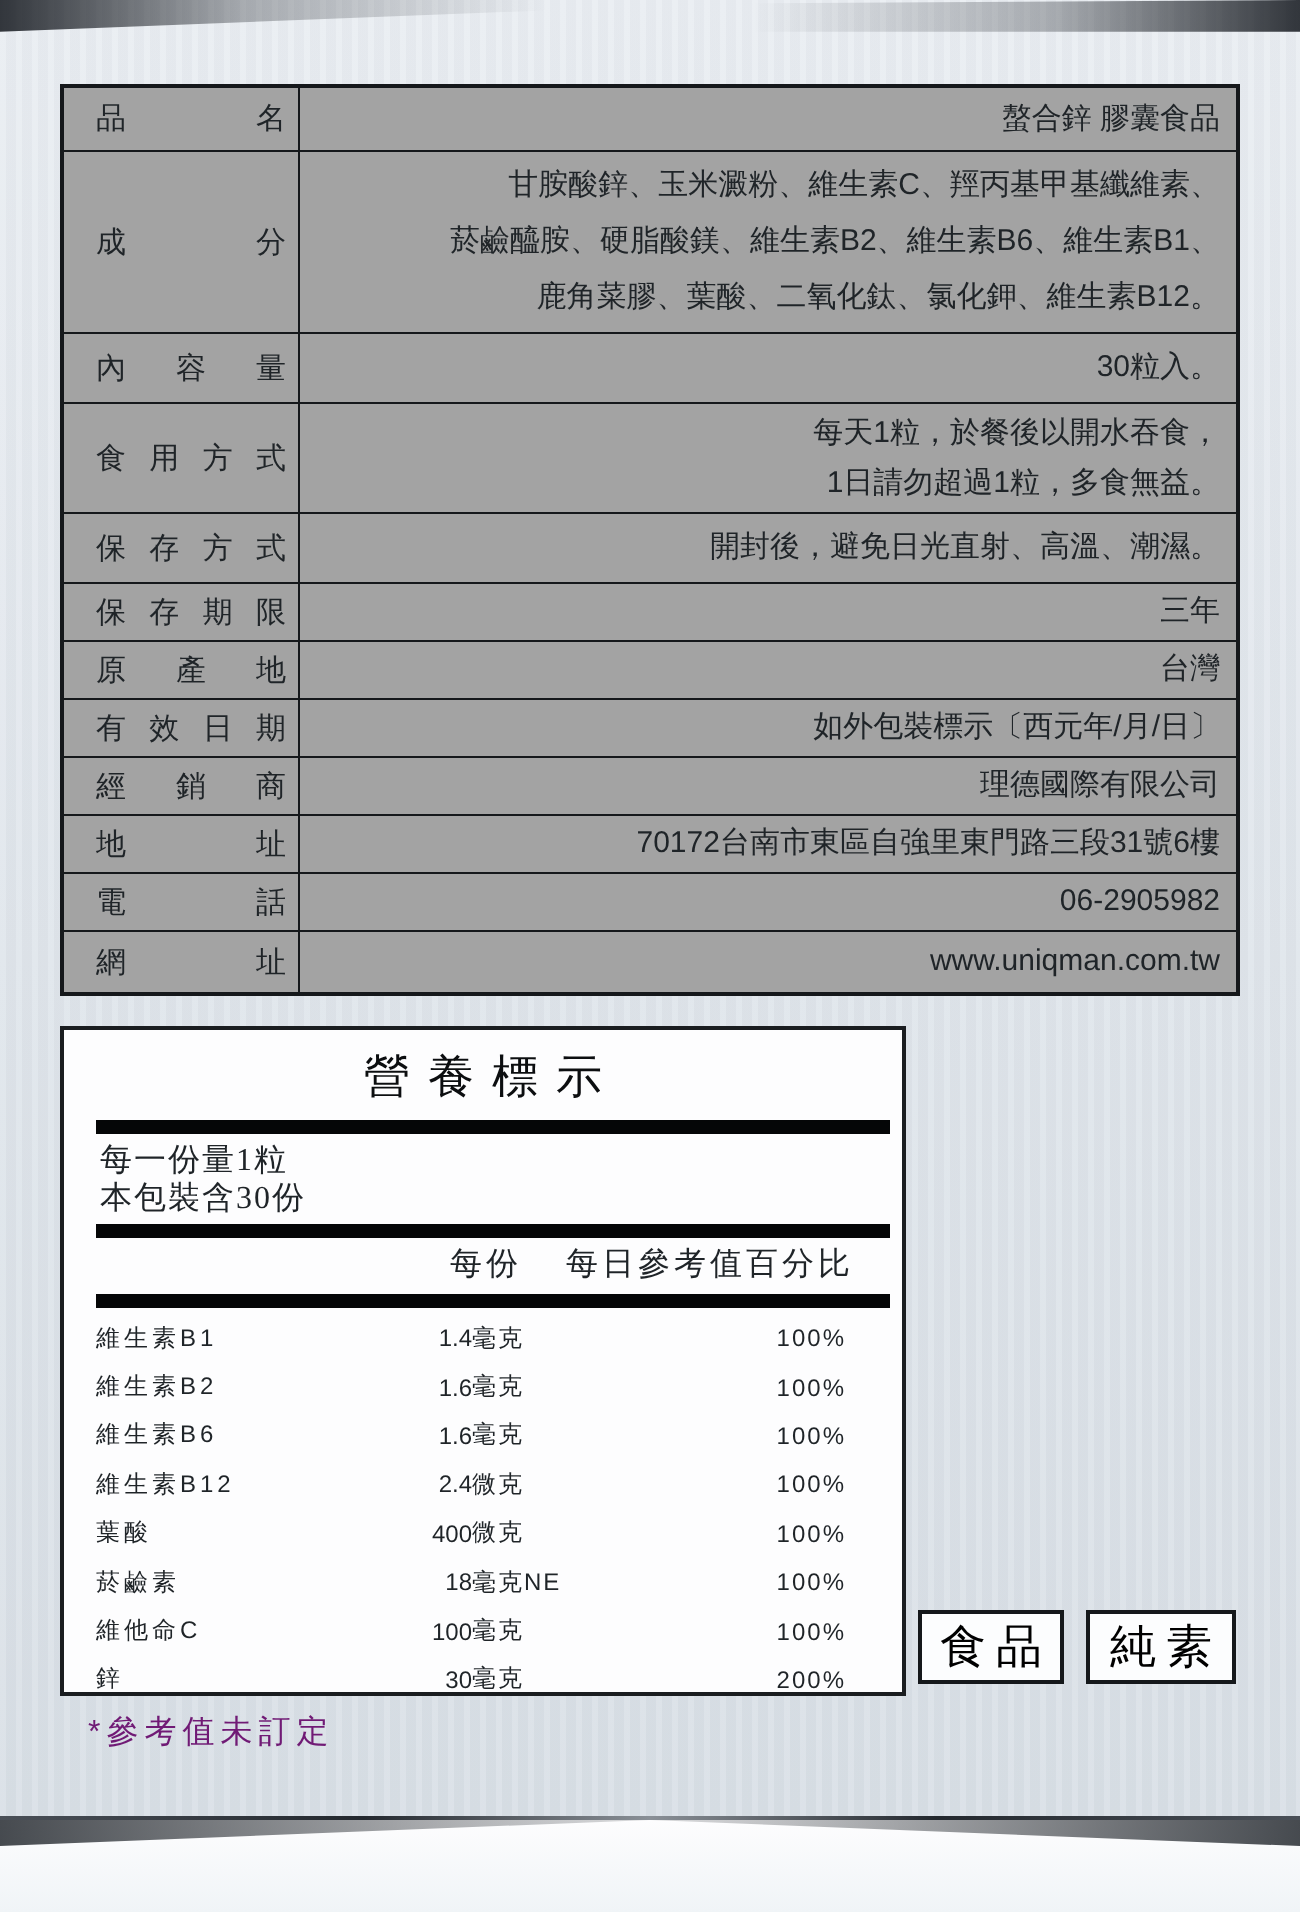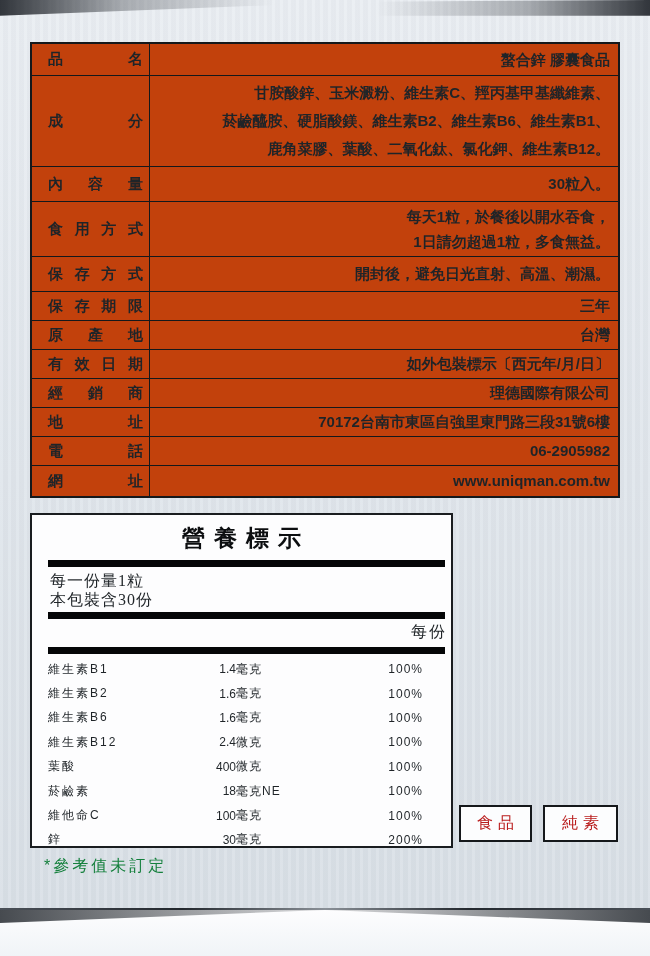--- a/index.html
+++ b/index.html
@@ -40,21 +40,21 @@
     clip-path:polygon(0 0, 100% 0, 0 100%);
   }
   .fold-shadow-r {
     position:absolute; top:910px; right:0; width:50%; height:13px;
     background:linear-gradient(to left, rgba(25,30,36,0.80), rgba(25,30,36,0.15));
     clip-path:polygon(0 0, 100% 0, 100% 100%);
   }
   
   .info-table {
     position:absolute; left:30px; top:42px; width:586px;
-    border:2px solid #15181b; background:#c2410c;font-weight:bold;
+    border:2px solid #15181b; background:#a3a3a3;
   }
   .t-row { display:flex; border-top:1px solid #15181b; }
   .t-row:first-child { border-top:none; }
   .t-label {
     width:95px; flex:0 0 95px; padding:0 6px 0 16px;
     border-right:1px solid #15181b;
     display:flex; flex-direction:column; justify-content:center;
     font-size:15px;
   }
   .t-label span { display:block; width:100%; text-align:justify; text-align-last:justify; }
@@ -65,44 +65,44 @@
   }
   .h31{height:31px}.h90{height:90px}.h34{height:34px}.h54{height:54px}
   .h28{height:28px}.h30{height:30px}
   .h54 .t-value{line-height:25px}
   
   .nutrition {
     position:absolute; left:30px; top:513px; width:419px; height:331px;
     border:2px solid #1a1d20; background:#fdfdfe;
   }
   .n-title {
-    padding-top:8px; text-align:center; font-size:23px; font-weight:bold;
+    padding-top:8px; text-align:center; font-size:23px; font-weight:normal;
     letter-spacing:9px; text-indent:9px; color:#0c0e10;
   }
   .n-bar { height:7px; background:#050607; margin:0 6px 0 16px; }
   .n-bar.b1 { margin-top:6px; }
   .n-serving { padding:4px 0 3px 18px; font-size:16px; letter-spacing:1px; line-height:19px;font-family:Liberation Serif, serif; }
   .n-head {
     height:26px; display:flex; align-items:center; justify-content:flex-end;
-    gap:22px; padding-right:4px; font-size:16px; letter-spacing:2px; margin-bottom:2px;
+    gap:22px; padding-right:24px; font-size:16px; letter-spacing:2px; margin-bottom:2px;
   }
   .n-rows { padding-top:3px; }
   .n-row { height:24.4px; display:flex; align-items:center; padding:0 28px 0 16px; font-size:12px; }
   .n-name { width:134px; letter-spacing:2px; }
   .n-val { width:54px; text-align:right; }
   .n-unit { flex:1; text-align:left; letter-spacing:1px; }
   .n-pct { text-align:right; letter-spacing:1px; }
   .footnote {
-    position:absolute; left:44px; top:856px; font-size:16px; letter-spacing:3px; color:#15803d;
+    position:absolute; left:44px; top:856px; font-size:16px; letter-spacing:3px; color:#701a75;
   }
   
   .badge {
     position:absolute; top:805px; height:33px; border:2px solid #15181b;
     background:#fcfdfe; display:flex; align-items:center; justify-content:center;
-    font-size:16px; letter-spacing:5px; text-indent:5px; color:#b91c1c;
+    font-size:23px; letter-spacing:5px; text-indent:5px; color:#000000;
   }
   .badge.food { left:459px; width:69px; }
   .badge.vegan { left:543px; width:71px; }
 </style>
 </head>
 <body>
 
 <div class="streaks"></div>
 
 <div class="top-fold">
@@ -191,20 +191,21 @@
 <div class="nutrition">
   <div class="n-title">營養標示</div>
   <div class="n-bar b1"></div>
   <div class="n-serving">
     <div>每一份量1粒</div>
     <div>本包裝含30份</div>
   </div>
   <div class="n-bar"></div>
   <div class="n-head">
     <span>每份</span>
+    <span>每日參考值百分比</span>
   </div>
   <div class="n-bar"></div>
   <div class="n-rows">
     <div class="n-row">
       <span class="n-name">維生素B1</span>
       <span class="n-val">1.4</span>
       <span class="n-unit">毫克</span>
       <span class="n-pct">100%</span>
     </div>
     <div class="n-row">

